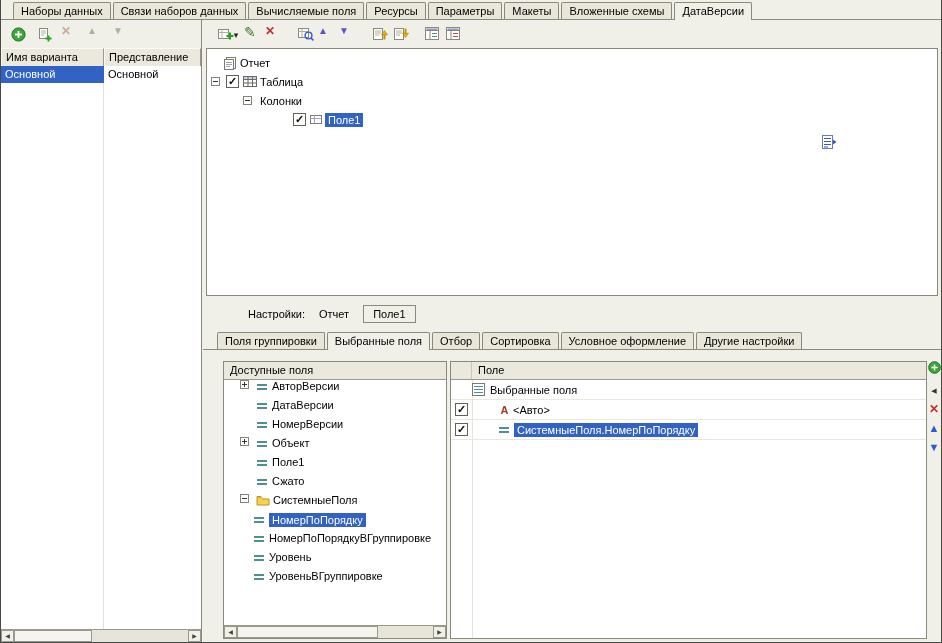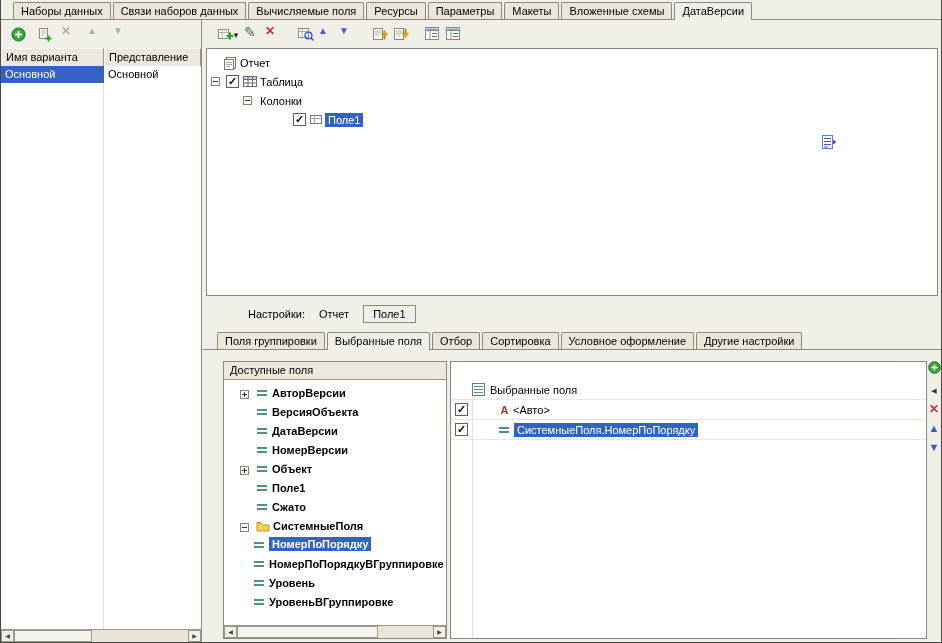--- a/index.html
+++ b/index.html
@@ -73,21 +73,21 @@
   
   .settings-tabs{position:absolute;left:0;right:0;top:310px;height:20px;display:flex;align-items:flex-end;gap:2px;
     padding-left:14px;border-bottom:1px solid #8a897c;box-sizing:border-box;}
   
   .fields-area{position:absolute;left:0;right:0;top:330px;bottom:0;margin-top:8px;}
   .avail-panel{position:absolute;left:20px;top:3px;bottom:3px;width:224px;border:1px solid #8a897c;
     box-sizing:border-box;background:#fff;overflow:hidden;}
   .panel-head{height:18px;background:#ebe9dd;border-bottom:1px solid #9b998c;box-sizing:border-box;
     padding:2px 6px;white-space:nowrap;}
   .avail-list{position:absolute;top:18px;left:0;right:0;bottom:13px;overflow:hidden;}
-  .arow{height:19px;display:flex;align-items:flex-end;padding-left:16px;white-space:nowrap;font-weight:bold;}
+  .arow{height:19px;display:flex;align-items:flex-start;padding-left:16px;white-space:nowrap;}
   .arow.child{padding-left:29px;}
   .expcol{width:16px;flex:0 0 auto;display:flex;align-items:center;}
   .icoff{margin-right:3px;flex:0 0 auto;display:flex;align-items:center;}
   .sel-panel{position:absolute;left:247px;top:3px;bottom:3px;right:14px;border:1px solid #8a897c;
     box-sizing:border-box;background:#fff;overflow:hidden;}
   .sel-head{height:18px;background:#ebe9dd;border-bottom:1px solid #9b998c;box-sizing:border-box;display:flex;}
   .sel-head .cbcol{width:21px;flex:0 0 auto;border-right:1px solid #c9c7ba;box-sizing:border-box;}
   .sel-head .htext{padding:2px 6px;}
   .sel-body{position:absolute;top:18px;left:0;right:0;bottom:0;}
   .vline{position:absolute;left:21px;top:0;bottom:0;width:1px;background:#e6e4d8;}
@@ -296,30 +296,20 @@
             <span>АвторВерсии</span>
           </div>
           <div class="arow">
             <span class="expcol"></span>
             <span class="icoff">
                 <svg width="13" height="13">
                   <rect x="1" y="4" width="10" height="2" fill="#4e8f8f"></rect>
                   <rect x="1" y="8" width="10" height="2" fill="#4e8f8f"></rect>
                 </svg>
               </span>
-            <span>ВерсияОбъекта</span>
-          </div>
-          <div class="arow">
-            <span class="expcol"></span>
-            <span class="icoff">
-                <svg width="13" height="13">
-                  <rect x="1" y="4" width="10" height="2" fill="#4e8f8f"></rect>
-                  <rect x="1" y="8" width="10" height="2" fill="#4e8f8f"></rect>
-                </svg>
-              </span>
             <span>ДатаВерсии</span>
           </div>
           <div class="arow">
             <span class="expcol"></span>
             <span class="icoff">
                 <svg width="13" height="13">
                   <rect x="1" y="4" width="10" height="2" fill="#4e8f8f"></rect>
                   <rect x="1" y="8" width="10" height="2" fill="#4e8f8f"></rect>
                 </svg>
               </span>
@@ -409,20 +399,24 @@
         <div class="hscroll">
           <span class="sb-btn l"></span>
           <span class="sb-track">
               <span class="sb-thumb" style="left:0;width:72%;"></span>
             </span>
           <span class="sb-btn r"></span>
         </div>
       </div>
 
       <div class="sel-panel">
+        <div class="sel-head">
+          <div class="cbcol"></div>
+          <div class="htext">Поле</div>
+        </div>
         <div class="sel-body">
           <div class="vline"></div>
           <div class="srow">
             <div class="cbcol"></div>
             <span class="icoff">
                 <svg width="13" height="13">
                   <rect x="0.5" y="0.5" width="12" height="12" fill="#fff" stroke="#7a7a6e"></rect>
                   <path d="M2 3.5h9M2 6.5h9M2 9.5h9" stroke="#4e8f8f"></path>
                 </svg>
               </span>

